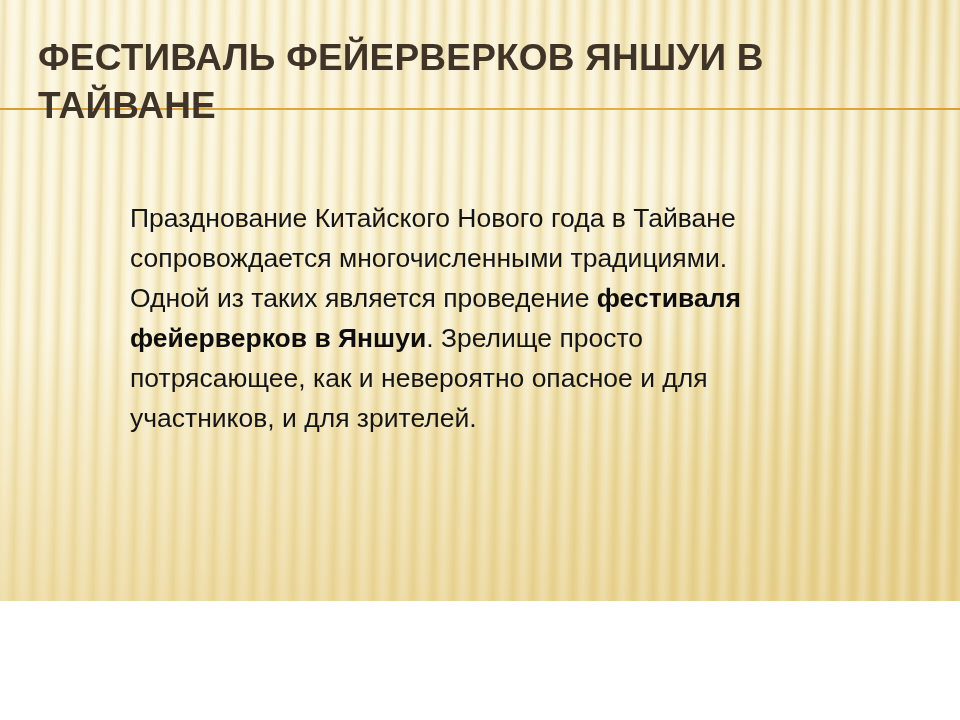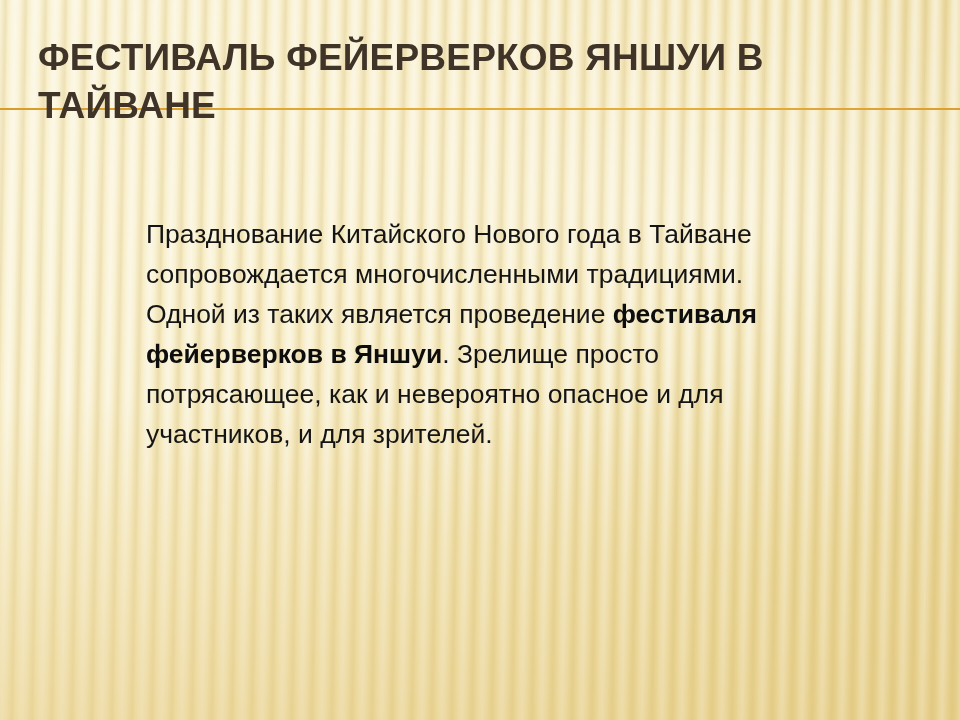--- a/index.html
+++ b/index.html
@@ -5,21 +5,21 @@
 <style>
   html, body {
     margin: 0;
     padding: 0;
     background: #ffffff;
   }
 
   .slide {
     position: relative;
     width: 960px;
-    height: 720px;
+    height: 601px;
     overflow: hidden;
     font-family: "Liberation Sans", sans-serif;
     background-color: #f2e4b4;
   }
 
   
   .bg-base {
     position: absolute;
     inset: 0;
     background:
@@ -110,21 +110,21 @@
     color: #3f3427;
     text-transform: uppercase;
   }
 
   
   .body-copy {
     position: absolute;
     left: 130px;
     top: 198px;
     width: 672px;
-    margin: 16px;
+    margin: 0;
     font-size: 26.5px;
     line-height: 40px;
     color: #141414;
     font-weight: normal;
   }
 
   .body-copy b {
     font-weight: bold;
     color: #0d0d0d;
   }

